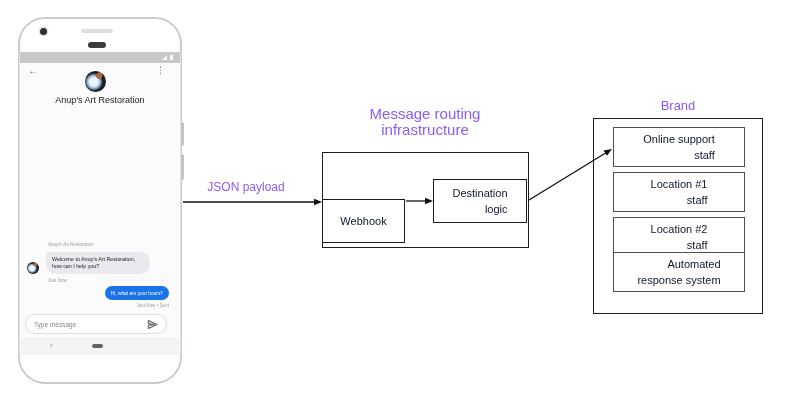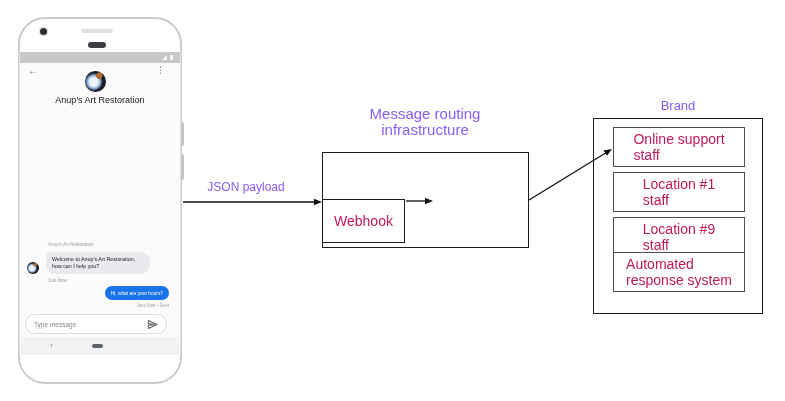--- a/index.html
+++ b/index.html
@@ -61,22 +61,22 @@
   .nav-back{position:absolute;left:30px;top:4px;font-size:8px;color:#80868b;}
   .home-pill{position:absolute;left:72px;top:7px;width:11px;height:4px;border-radius:2px;background:#5f6368;}
 
   
   .arrows{position:absolute;left:0;top:0;width:785px;height:401px;pointer-events:none;}
   .dlabel{position:absolute;text-align:center;color:#8b5cf6;}
   .payload-label{left:186px;top:180px;width:120px;font-size:12px;}
   .routing-title{left:325px;top:106px;width:200px;font-size:15px;line-height:15.5px;}
   .brand-title{left:593px;top:98px;width:170px;font-size:13px;}
   .dbox{position:absolute;box-sizing:border-box;background:#fff;border:1.5px solid #1c1c1c;
-    display:flex;align-items:center;justify-content:center;text-align:left;
-    font-size:14px;line-height:16px;color:#be185d;}
+    display:flex;align-items:center;justify-content:center;text-align:right;
+    font-size:11px;line-height:16px;color:#0f172a;}
   .routing-outer{left:322px;top:152px;width:207px;height:96px;background:transparent;}
   .webhook-box{left:322px;top:179px;width:83px;height:44px;margin-top:20px;}
   .destination-box{left:433px;top:179px;width:94px;height:44px;}
   .brand-outer{left:593px;top:118px;width:170px;height:196px;background:transparent;}
   .brand-item{left:613px;width:132px;height:40px;border-color:#4d4f52;}
 </style>
 </head>
 <body>
 
 <div class="stage">
@@ -130,25 +130,27 @@
     <line x1="406" y1="201" x2="426" y2="201" stroke="#111" stroke-width="1.3" marker-end="url(#ah)"></line>
     <line x1="529" y1="200" x2="606" y2="152.7" stroke="#111" stroke-width="1.3" marker-end="url(#ah)"></line>
   </svg>
 
   <div class="dlabel payload-label abs">JSON payload</div>
   <div class="dlabel routing-title pre abs">Message routing
 infrastructure</div>
 
   <div class="dbox routing-outer"></div>
   <div class="dbox webhook-box">Webhook</div>
+  <div class="dbox destination-box pre">Destination
+logic</div>
 
   <div class="dlabel brand-title abs">Brand</div>
   <div class="dbox brand-outer"></div>
   <div class="dbox brand-item pre" style="top:127px;">Online support
 staff</div>
   <div class="dbox brand-item pre" style="top:172px;">Location #1
 staff</div>
-  <div class="dbox brand-item pre" style="top:217px;">Location #9
+  <div class="dbox brand-item pre" style="top:217px;">Location #2
 staff</div>
   <div class="dbox brand-item pre" style="top:252px;">Automated
 response system</div>
 
 </div>
 
 </body></html>

